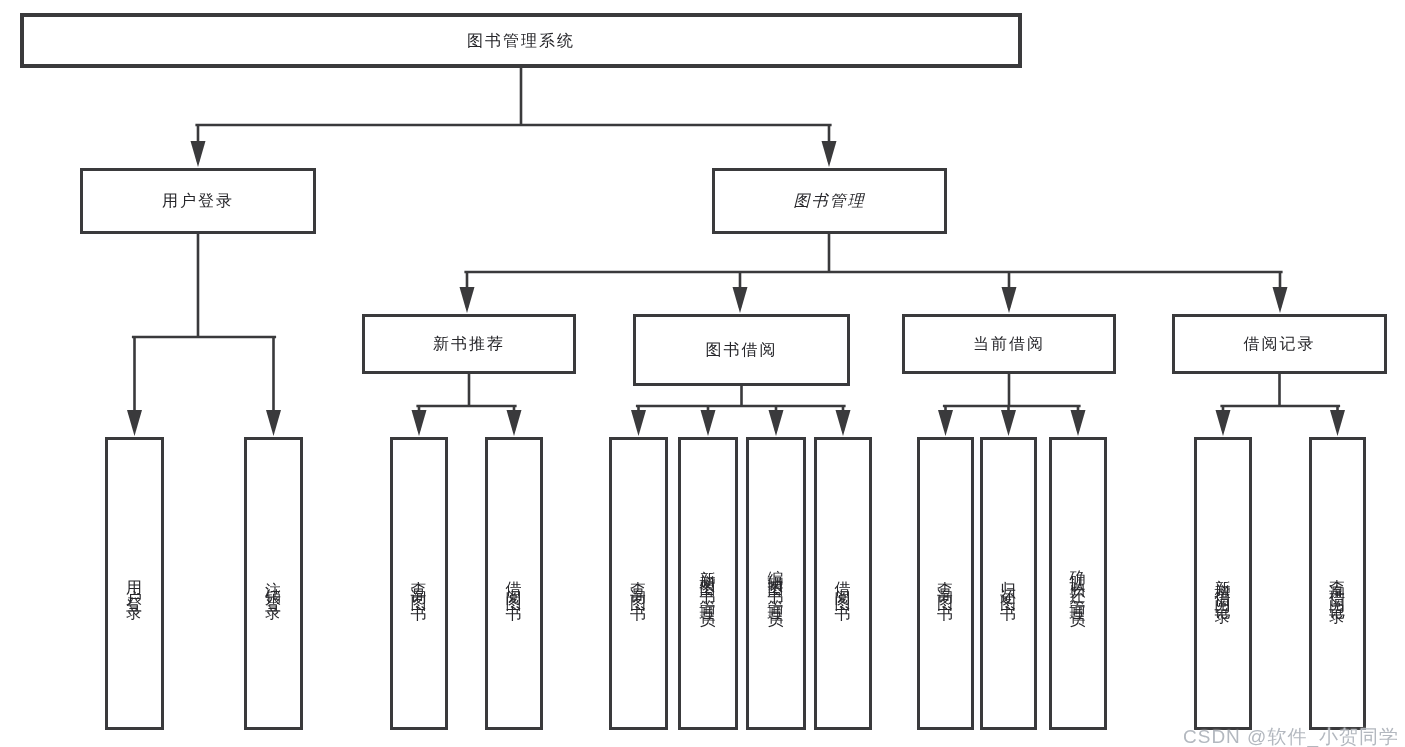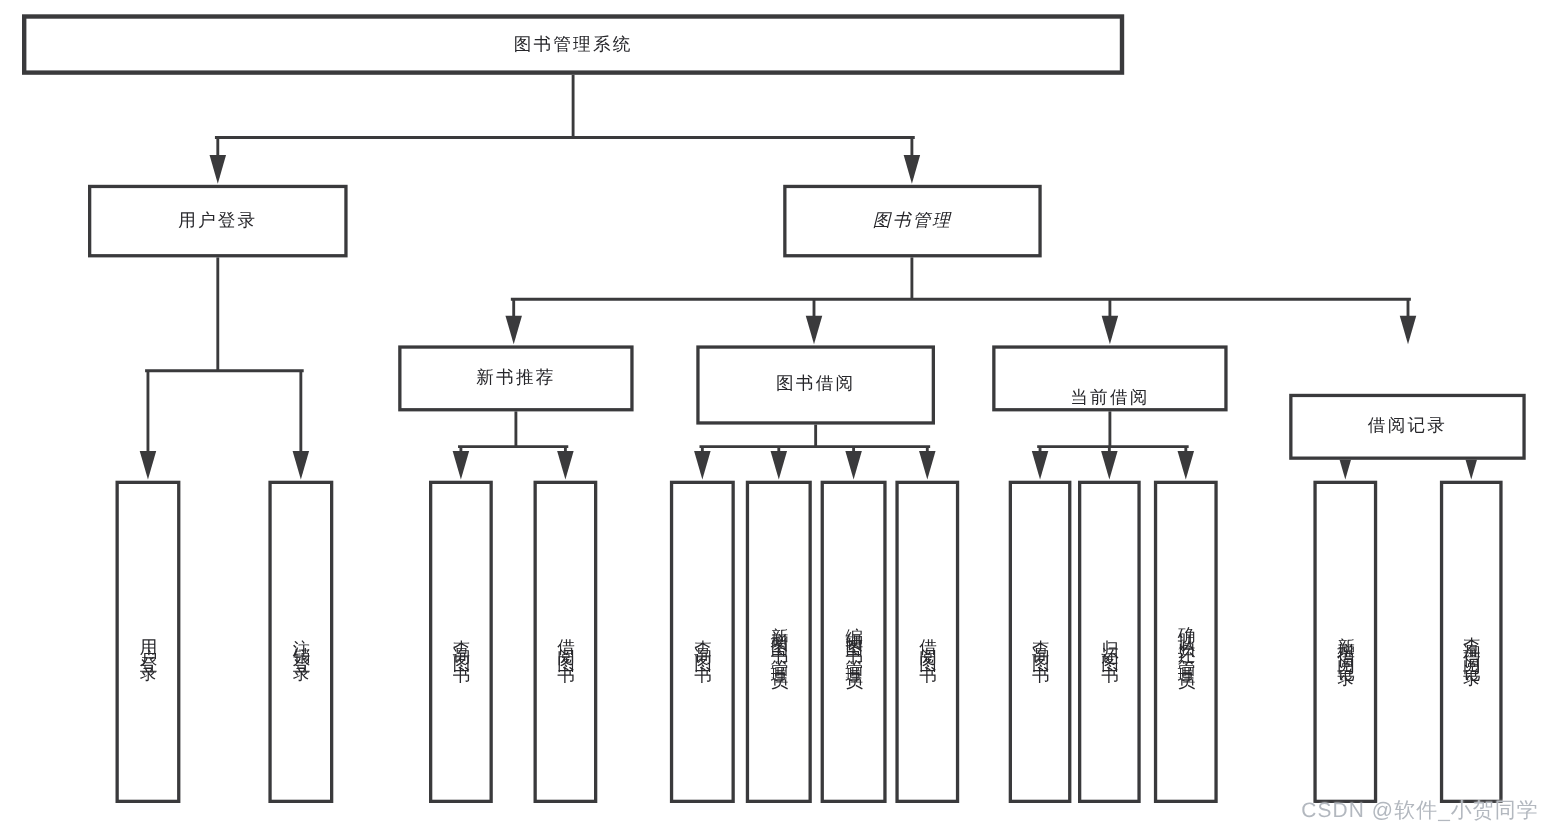--- a/index.html
+++ b/index.html
@@ -17,22 +17,22 @@
   .node.v{
     writing-mode:vertical-rl;text-orientation:mixed;letter-spacing:8px;
     white-space:normal;padding:6px 0;
   }
   
   #n-root{left:20px;top:13px;width:1002px;height:55px;border-width:4px;}
   #n-l2a{left:80px;top:168px;width:236px;height:66px;}
   #n-l2b{left:712px;top:168px;width:235px;height:66px;font-style:italic;}
   #n-l3a{left:362px;top:314px;width:214px;height:60px;}
   #n-l3b{left:633px;top:314px;width:217px;height:72px;}
-  #n-l3c{left:902px;top:314px;width:214px;height:60px;align-items:flex-end;}
-  #n-l3d{left:1172px;top:314px;width:215px;height:60px;margin-top:44px;}
+  #n-l3c{left:902px;top:314px;width:214px;height:60px;}
+  #n-l3d{left:1172px;top:314px;width:215px;height:60px;}
   .leaf{top:437px;height:293px;}
   #n-f1{left:105px;width:59px;}
   #n-f2{left:244px;width:59px;}
   #n-f3{left:390px;width:58px;}
   #n-f4{left:485px;width:58px;}
   #n-f5{left:609px;width:59px;}
   #n-f6{left:678px;width:60px;letter-spacing:6px;}
   #n-f7{left:746px;width:60px;letter-spacing:6px;}
   #n-f8{left:814px;width:58px;}
   #n-f9{left:917px;width:57px;}

